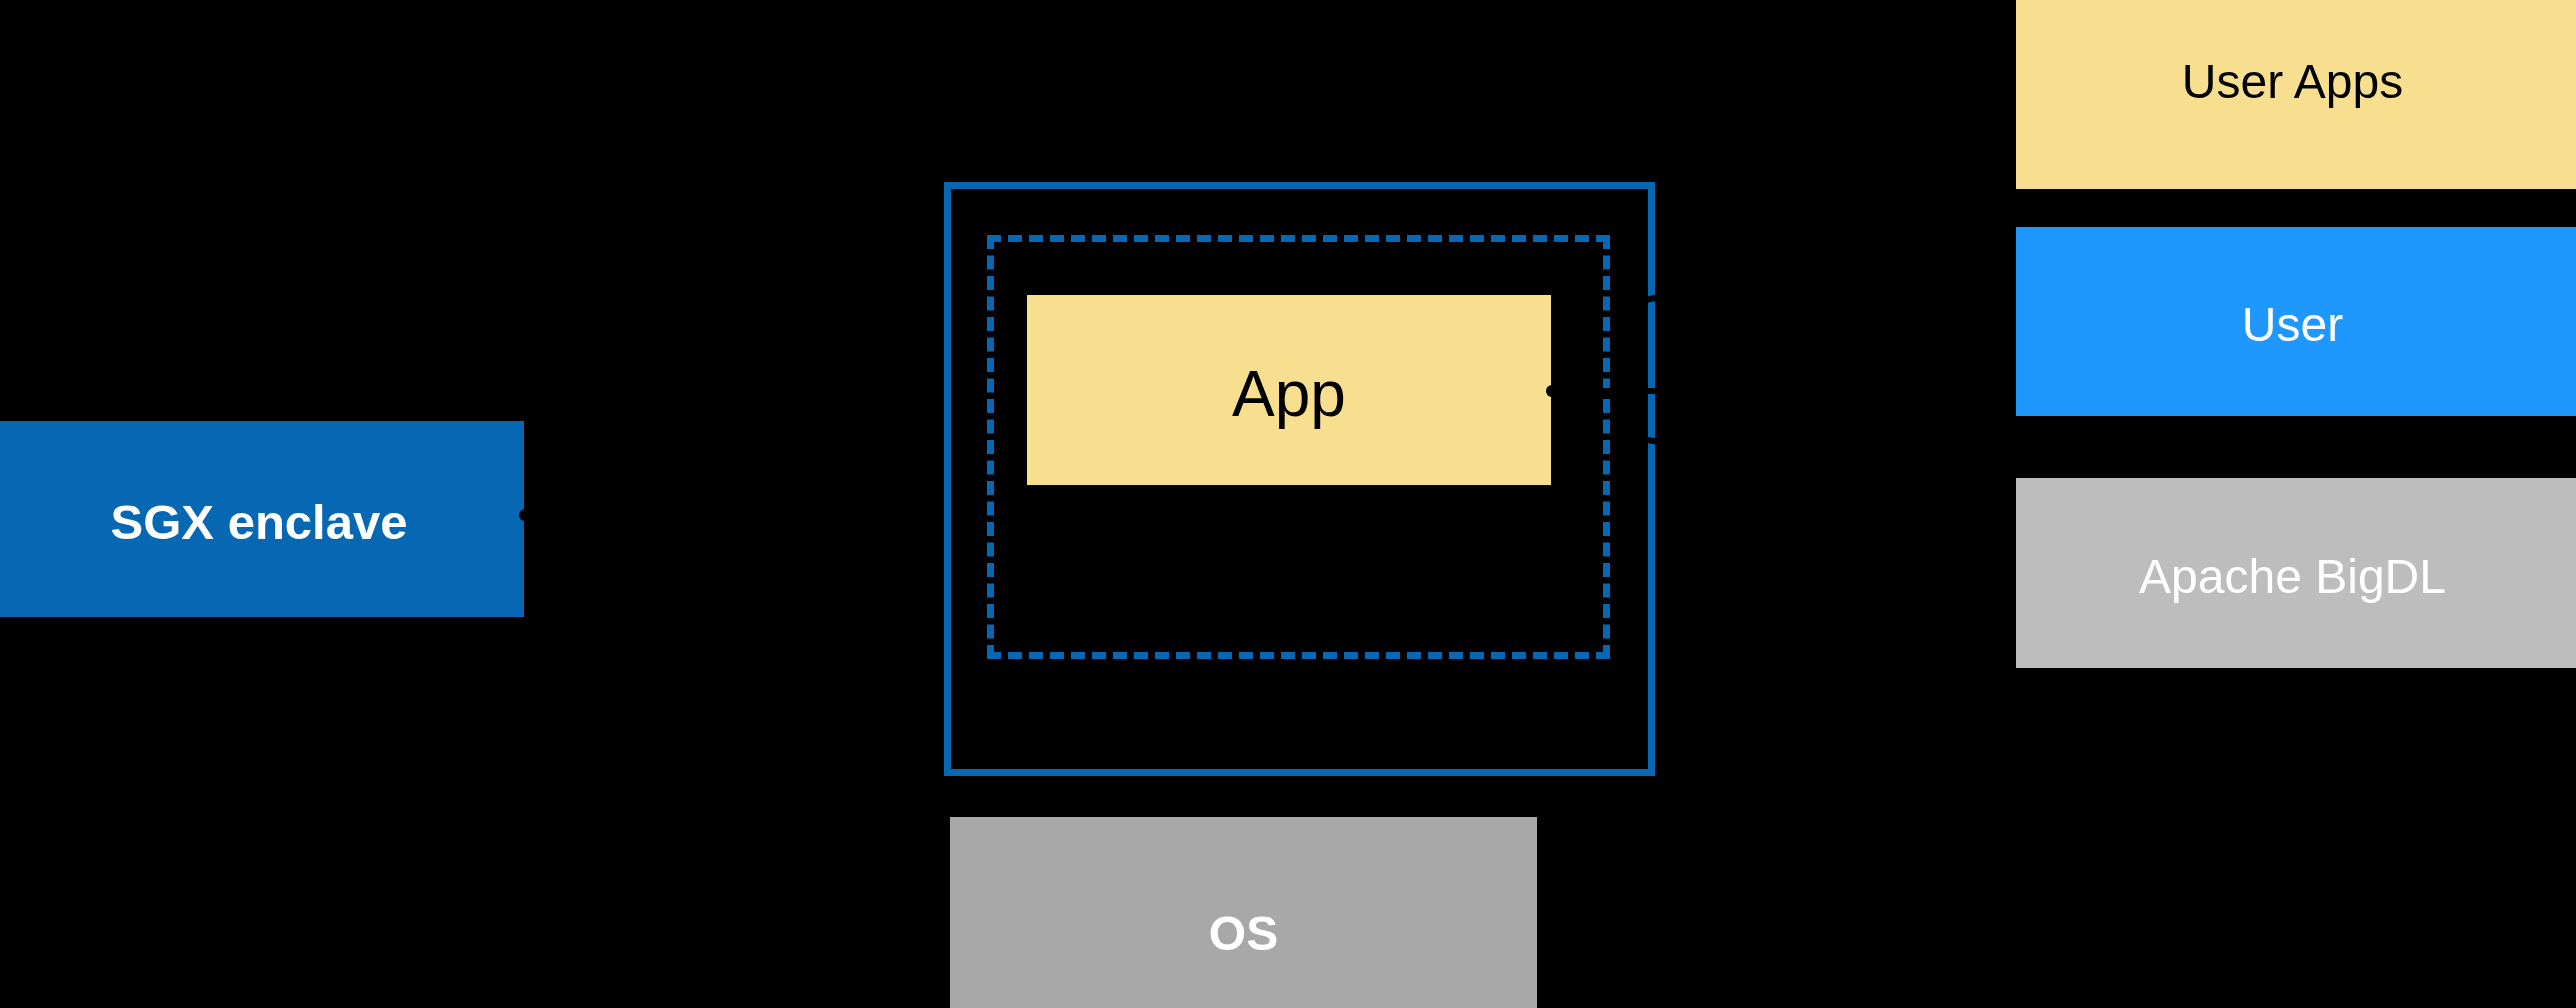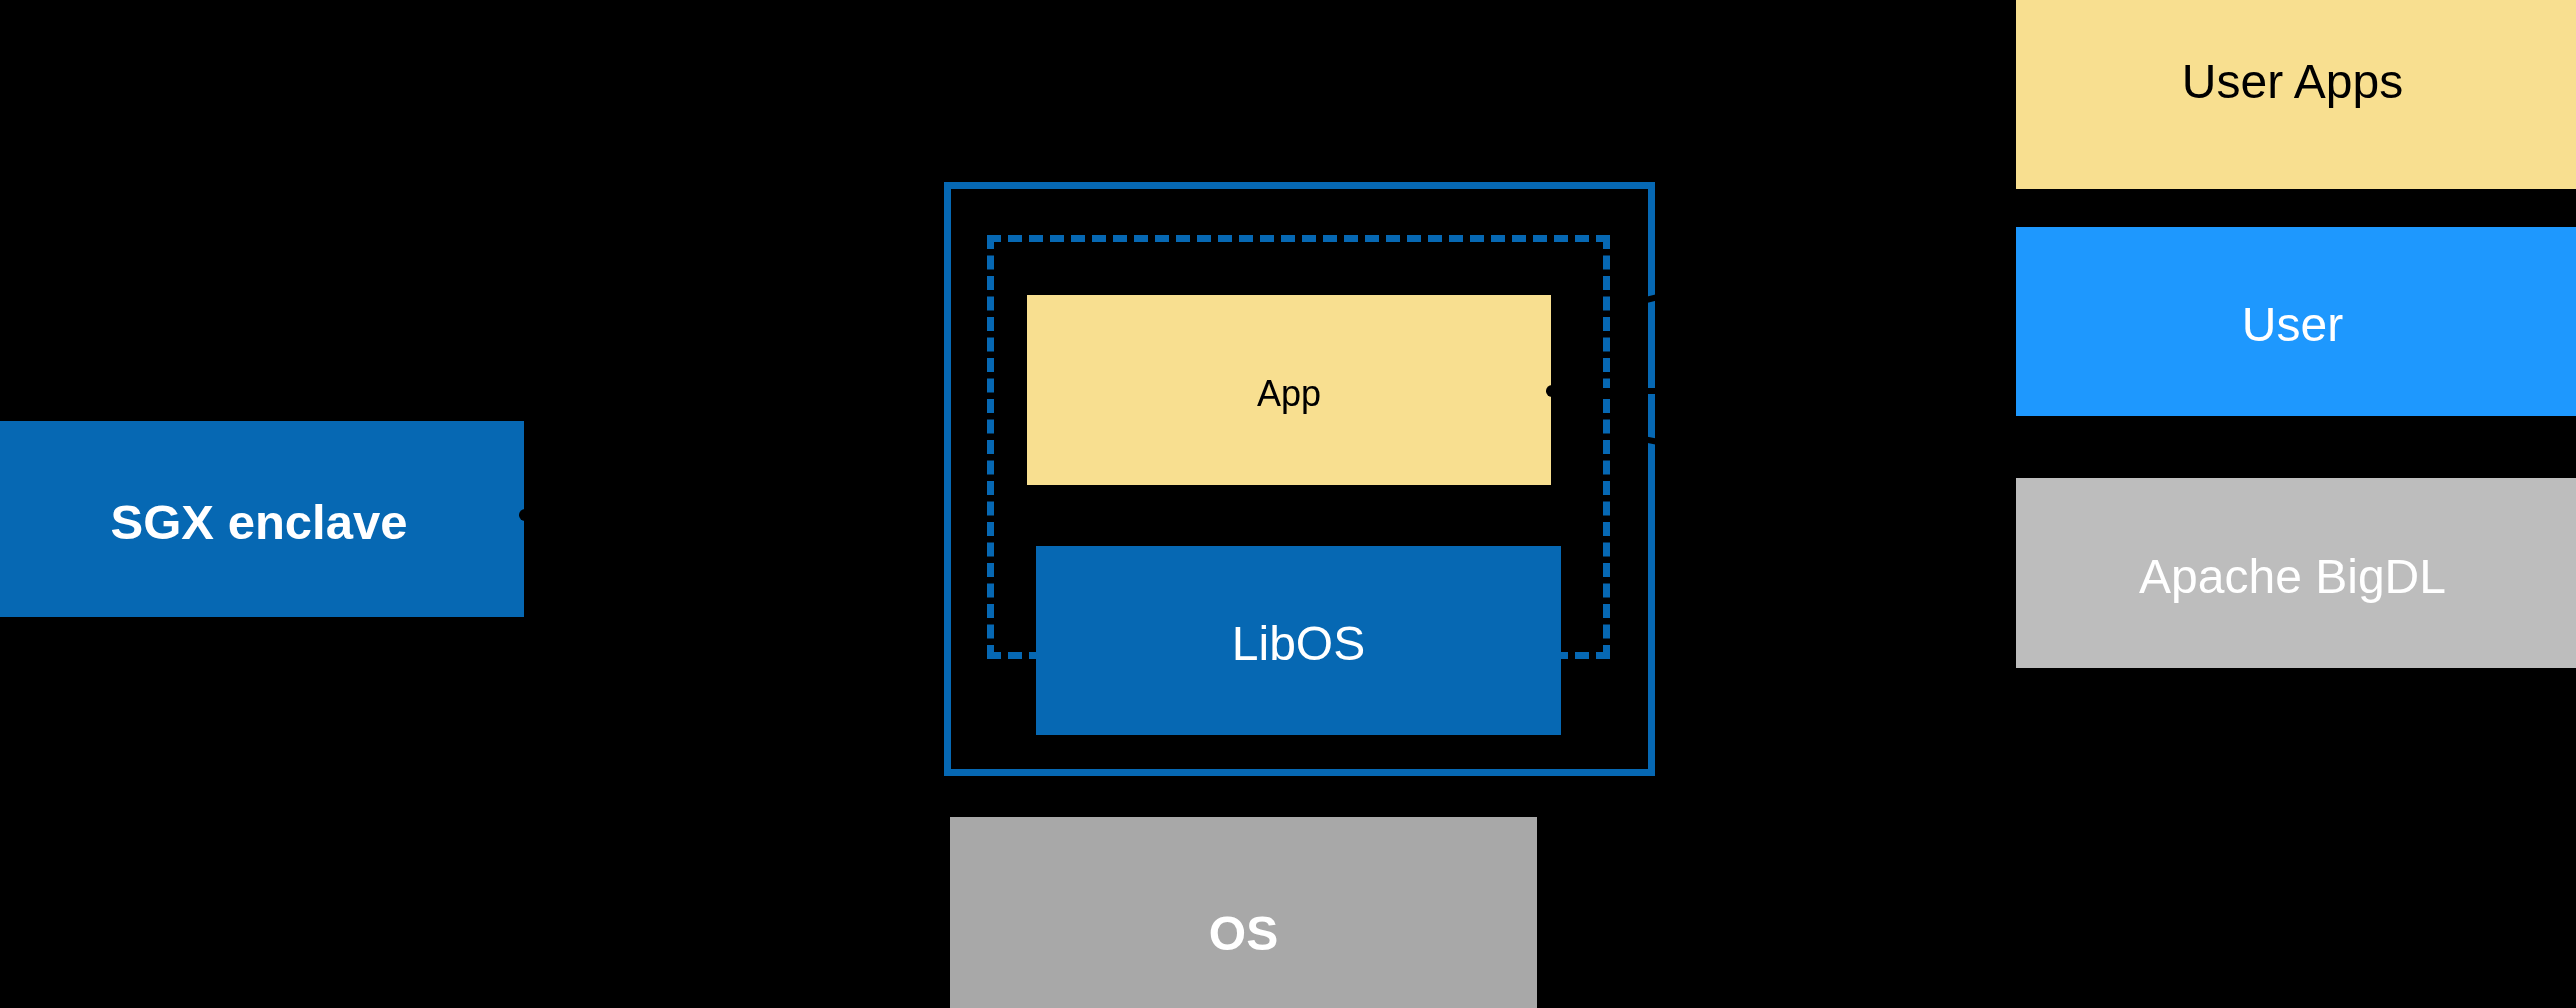--- a/index.html
+++ b/index.html
@@ -66,21 +66,21 @@
     background: transparent;
   }
 
   #app-box {
     left: 1027px;
     top: 295px;
     width: 524px;
     height: 190px;
     background: #F8DF90;
     color: #000000;
-    font-size: 36px;
+    font-size: 64px;
   }
   #libos-box {
     left: 1036px;
     top: 546px;
     width: 525px;
     height: 189px;
     background: #0668B3;
     color: #ffffff;
     font-size: 48px;
   }
@@ -163,23 +163,20 @@
   <div class="box" id="app-box">
     <span class="box-label">App</span>
   </div>
 
   <div class="connector-dot" style="left:1546px; top:385px;"></div>
   <div class="connector-line" style="left:1556px; top:388px; width:461px;"></div>
 
   <div class="connector-line" style="left:1638px; top:299px; width:394px; transform:rotate(-14deg);"></div>
   <div class="connector-line" style="left:1638px; top:435px; width:394px; transform:rotate(11deg);"></div>
 
-  <div class="box" id="libos-box">
-    <span class="box-label">LibOS</span>
-  </div>
 
   <div class="box" id="os-box">
     <span class="box-label">OS</span>
   </div>
 
   <div class="box" id="user-apps-box">
     <span class="box-label">User Apps</span>
   </div>
 
   <div class="box" id="bigdl-box">

